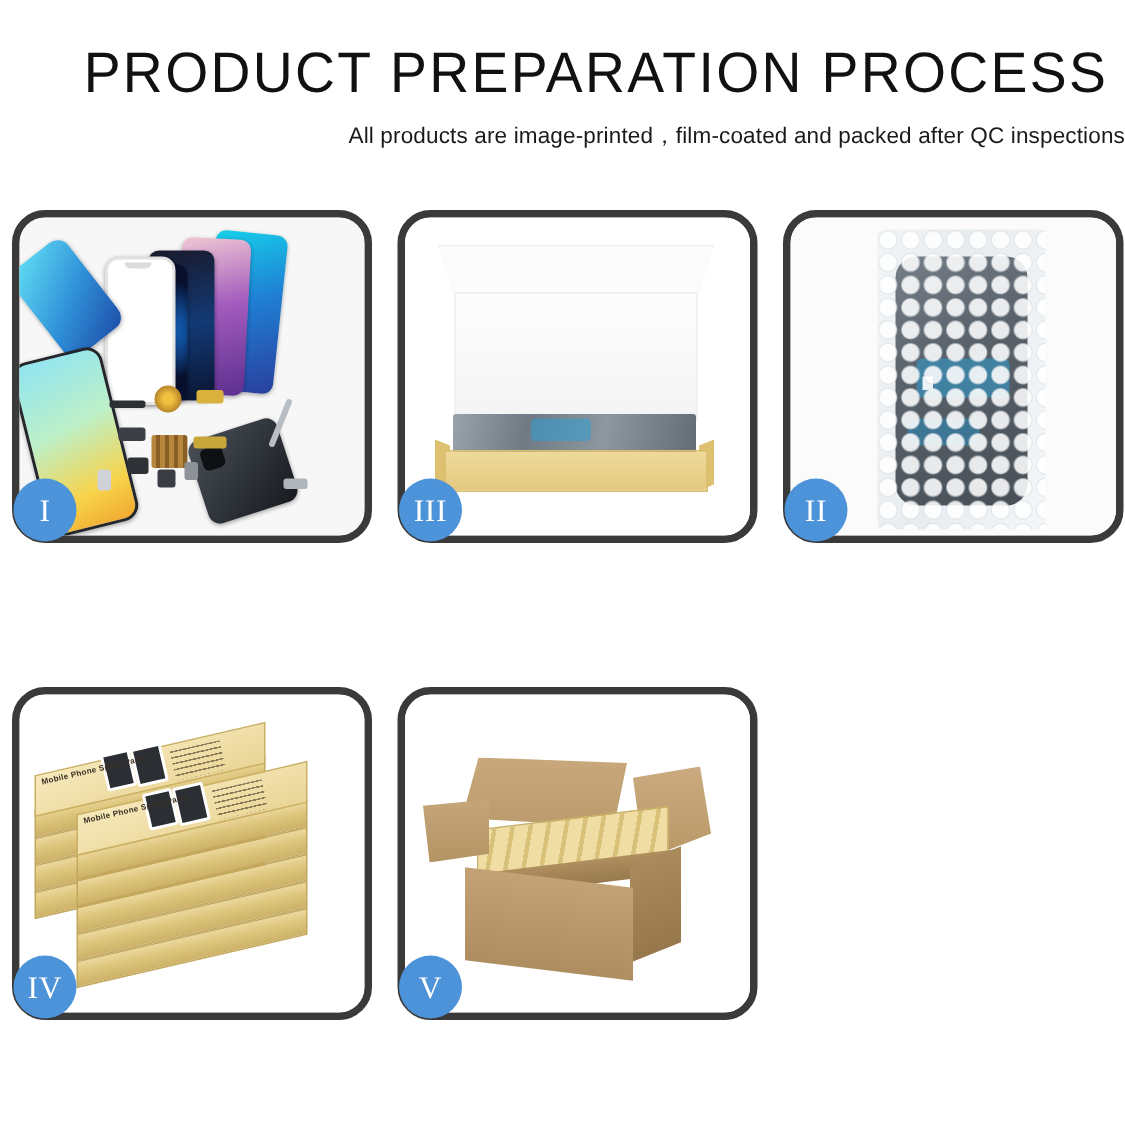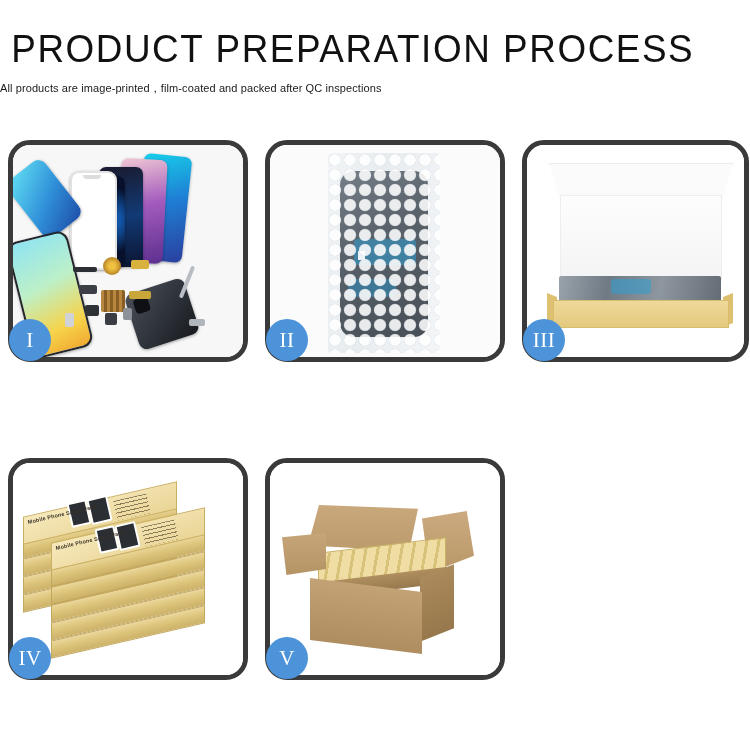--- a/index.html
+++ b/index.html
@@ -12,35 +12,35 @@
     height: 750px;
     font-family: "Liberation Sans", sans-serif;
     overflow: hidden;
     position: relative;
   }
 
   
   .header {
     width: 100%;
     padding-top: 30px;
-    text-align: left;
+    text-align: right;
   }
   .page-title {
     font-family: "Liberation Sans", sans-serif;
     font-size: 38px;
     font-weight: 400;
     color: #111111;
     letter-spacing: 1.6px;
     line-height: 1.05;
     margin: 0;
     transform: scaleX(0.97);
   }
   .page-subtitle {
     font-family: "Liberation Sans", sans-serif;
-    font-size: 11px;
+    font-size: 15px;
     font-weight: 400;
     color: #1a1a1a;
     margin: 11px 0 0 0;
     letter-spacing: 0.1px;
   }
 
   
   .panel-grid {
     position: absolute;
     left: 8px;
@@ -390,45 +390,45 @@
         <div class="part part-sm2"></div>
         <div class="part part-tool"></div>
         <div class="part part-screws"></div>
       </div>
     </div>
     <div class="badge">I</div>
   </div>
 
   <div class="panel">
     <div class="panel-photo">
+      <div class="scene-mailer">
+        <div class="mailer-lid"></div>
+        <div class="mailer-liner"></div>
+        <div class="mailer-product"></div>
+        <div class="mailer-side-l"></div>
+        <div class="mailer-side-r"></div>
+        <div class="mailer-front"></div>
+      </div>
+    </div>
+    <div class="badge">III</div>
+  </div>
+
+  <div class="panel">
+    <div class="panel-photo">
       <div class="scene-bubble">
         <div class="bubble-sheet">
           <div class="bubble-inner"></div>
           <div class="bubble-blue1"></div>
           <div class="bubble-blue2"></div>
           <div class="bubble-tag"></div>
           <div class="bubble-dots"></div>
         </div>
       </div>
     </div>
     <div class="badge">II</div>
-  </div>
-
-  <div class="panel">
-    <div class="panel-photo">
-      <div class="scene-mailer">
-        <div class="mailer-lid"></div>
-        <div class="mailer-liner"></div>
-        <div class="mailer-product"></div>
-        <div class="mailer-side-l"></div>
-        <div class="mailer-side-r"></div>
-        <div class="mailer-front"></div>
-      </div>
-    </div>
-    <div class="badge">III</div>
   </div>
 
   <div class="panel">
     <div class="panel-photo">
       <div class="scene-stack">
         <div class="gslab gs4"></div>
         <div class="gslab gs3"></div>
         <div class="gslab gs2"></div>
         <div class="gslab gs1"></div>
         <div class="gbox gbox-top-a"></div>

